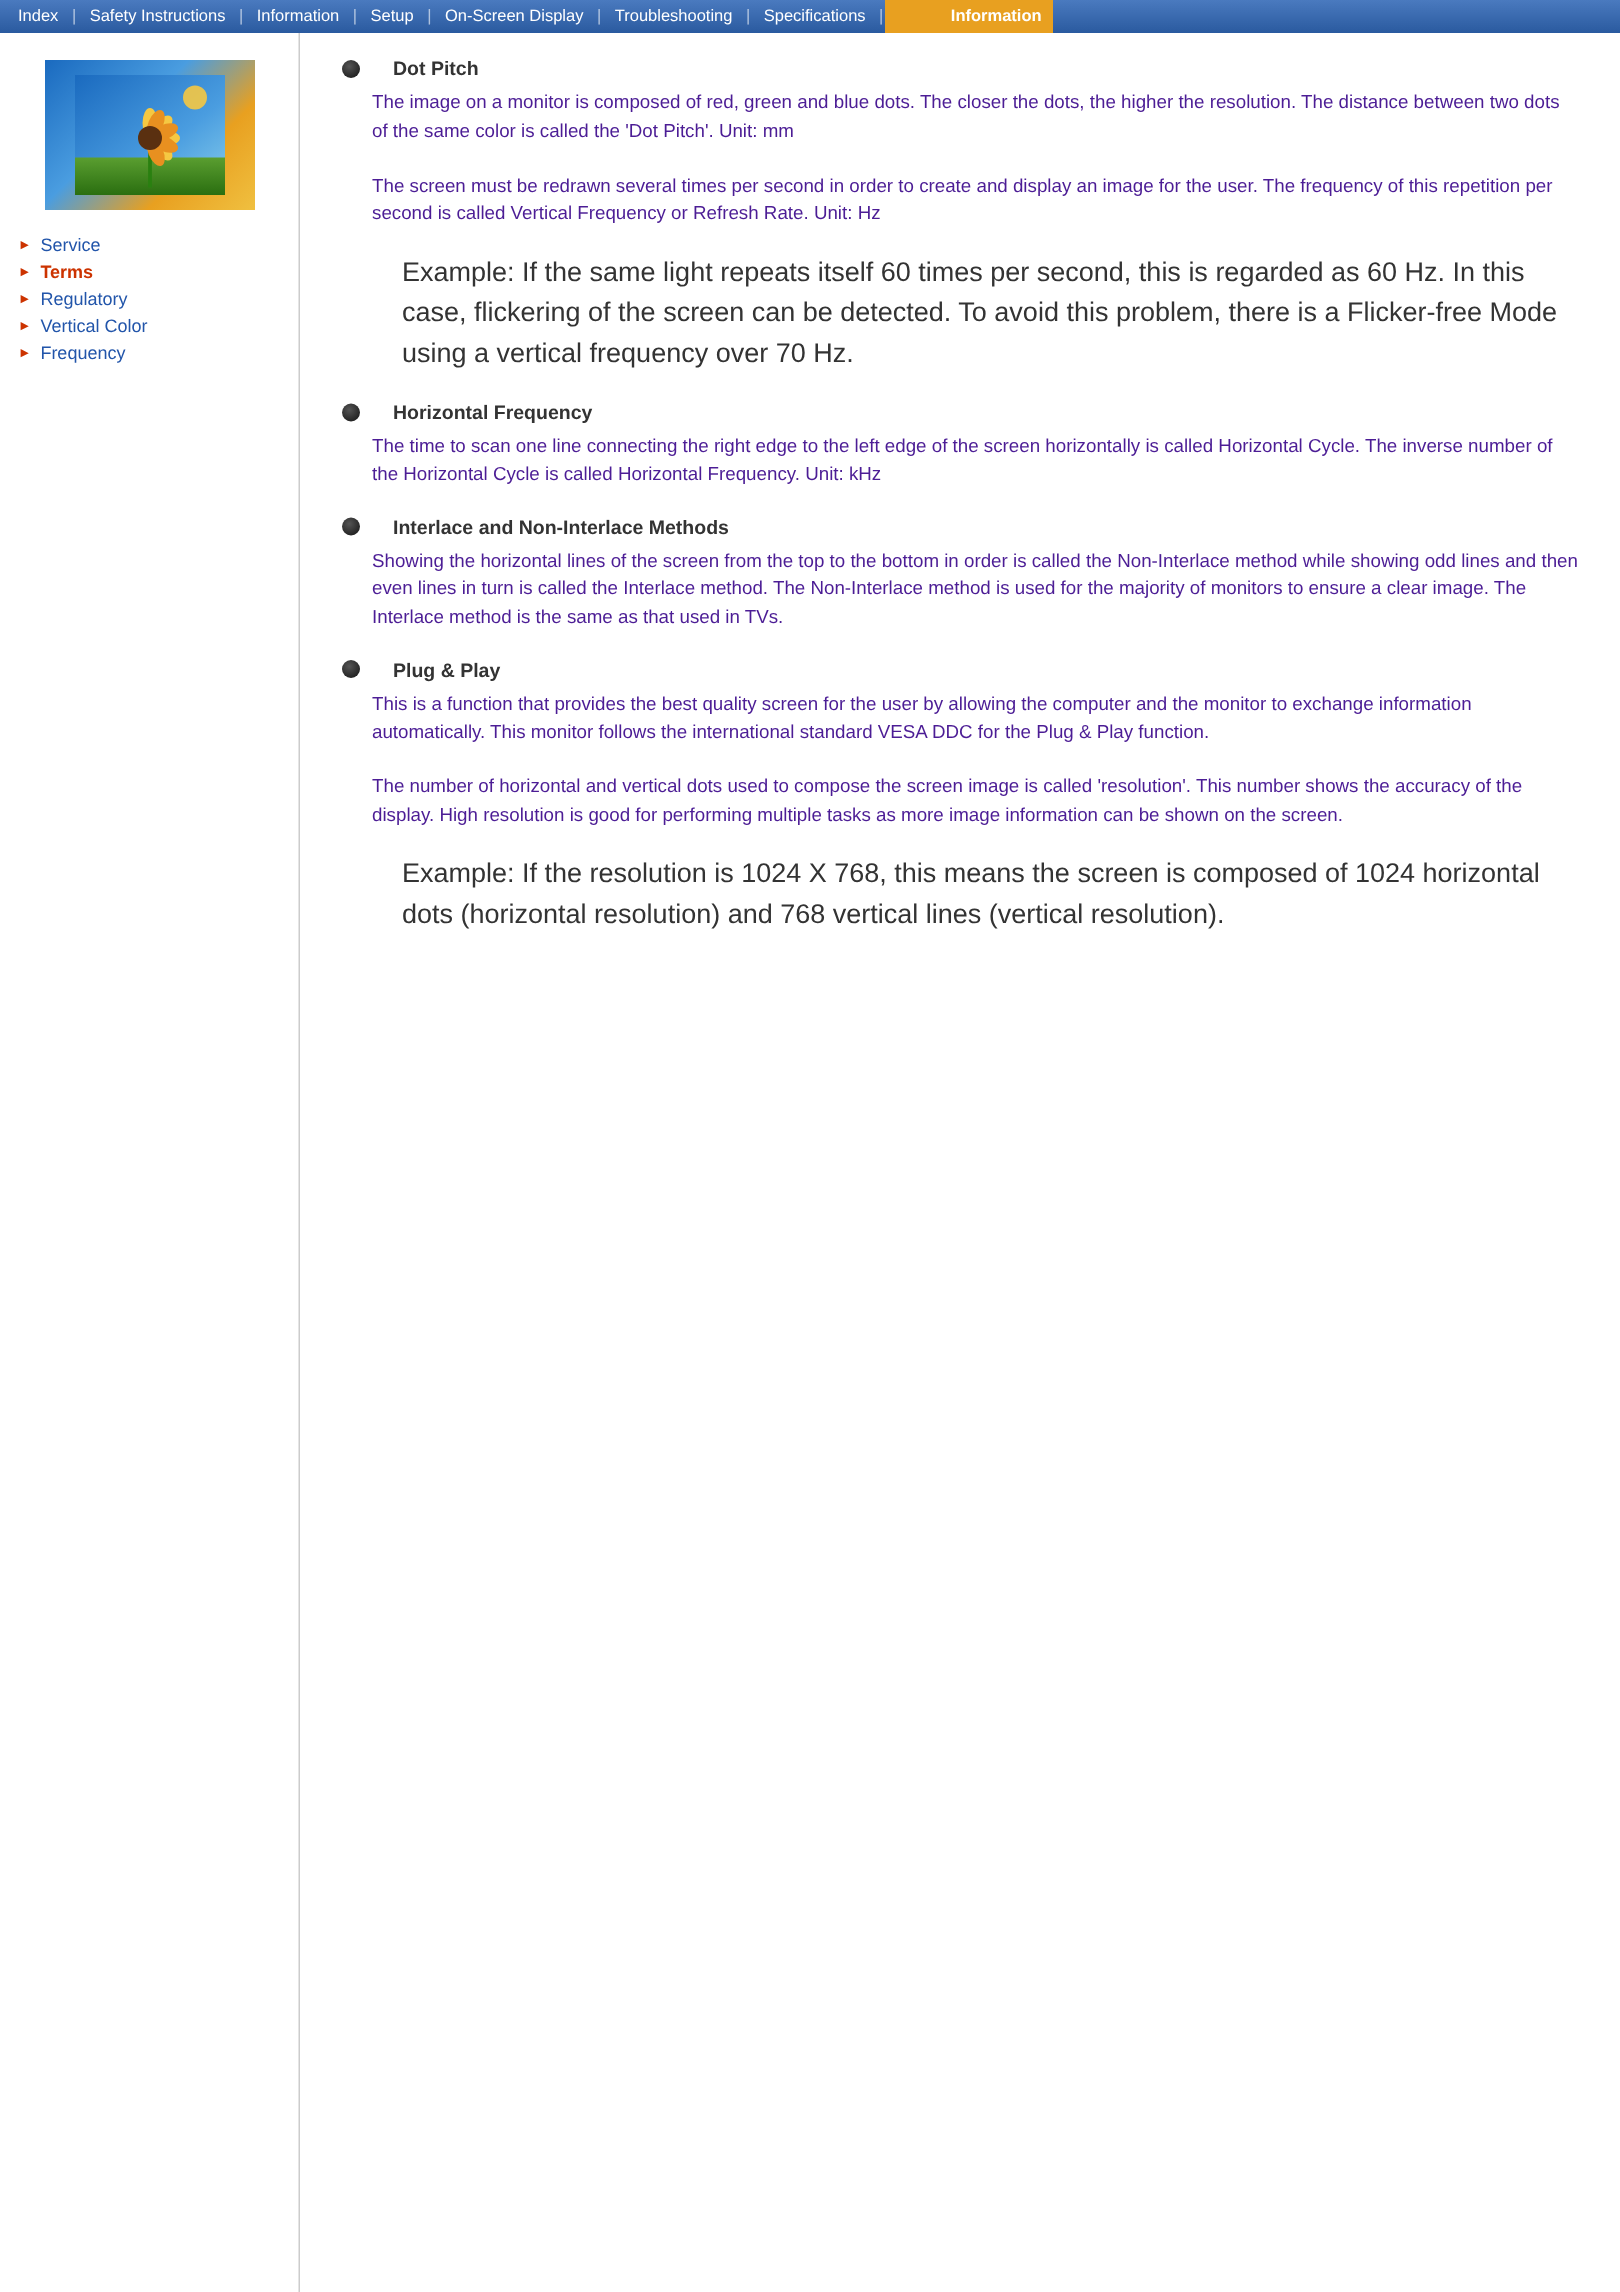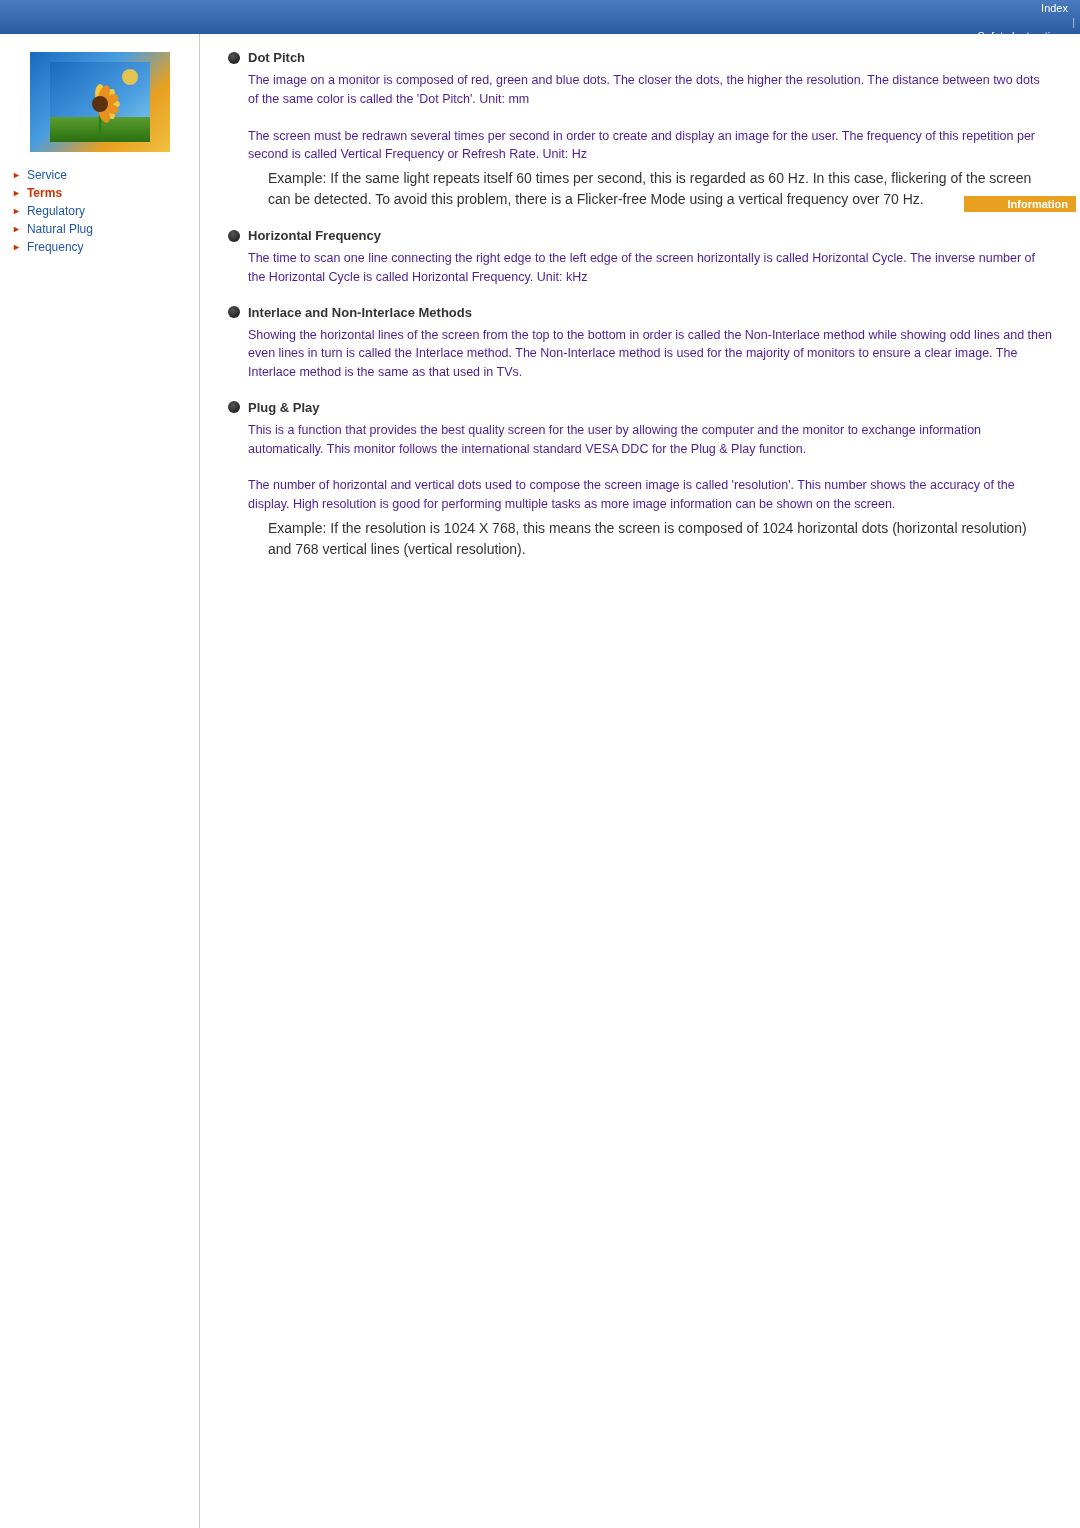--- a/index.html
+++ b/index.html
@@ -6,26 +6,25 @@
     body {
       font-family: Arial, sans-serif;
       font-size: 13px;
       background: #fff;
       color: #333;
     }
 
     
     #topnav {
       display: flex;
-      align-items: flex-end;
+      align-items: center;
       background: linear-gradient(to bottom, #4a7abf, #2a5a9f);
       padding: 0 4px;
-      height: 34px;
+      height: 22px;
       gap: 0;
-      flex-direction: column;
     }
     .nav-item {
       color: #fff;
       font-size: 11px;
       padding: 2px 8px;
       cursor: pointer;
       white-space: nowrap;
       height: 100%;
       display: flex;
       align-items: center;
@@ -98,21 +97,21 @@
       padding: 16px 28px 20px 28px;
     }
 
     .section {
       margin-bottom: 18px;
     }
 
     .section-header {
       display: flex;
       align-items: center;
-      gap: 8px;
+      gap: 22px;
       margin-bottom: 6px;
     }
 
     .bullet-dot {
       width: 12px;
       height: 12px;
       min-width: 12px;
       background: radial-gradient(circle at 40% 35%, #555, #111);
       border-radius: 50%;
       display: inline-block;
@@ -125,22 +124,22 @@
 
     .section-body {
       margin-left: 20px;
       font-size: 12.5px;
       line-height: 1.5;
       color: #4c1d95;
     }
 
     .example-block {
       margin-left: 40px;
-      margin-top: 4px;
-      font-size: 14px;
+      margin-top: 16px;
+      font-size: 18px;
       line-height: 1.5;
     }
   </style>
 </head>
 <body>
 
 <nav id="topnav">
   <span class="nav-item">Index</span>
   <span class="nav-sep">|</span>
   <span class="nav-item">Safety Instructions</span>
@@ -207,21 +206,21 @@
       <a class="sidebar-link active">
         <span class="arrow-icon">►</span>
         <span>Terms</span>
       </a>
       <a class="sidebar-link">
         <span class="arrow-icon">►</span>
         <span>Regulatory</span>
       </a>
       <a class="sidebar-link">
         <span class="arrow-icon">►</span>
-        <span>Natural Plug</span>
+        <span>Vertical Color</span>
       </a>
       <a class="sidebar-link">
         <span class="arrow-icon">►</span>
         <span>Frequency</span>
       </a>
     </div>
   </div>
 
   <div id="content">
 

